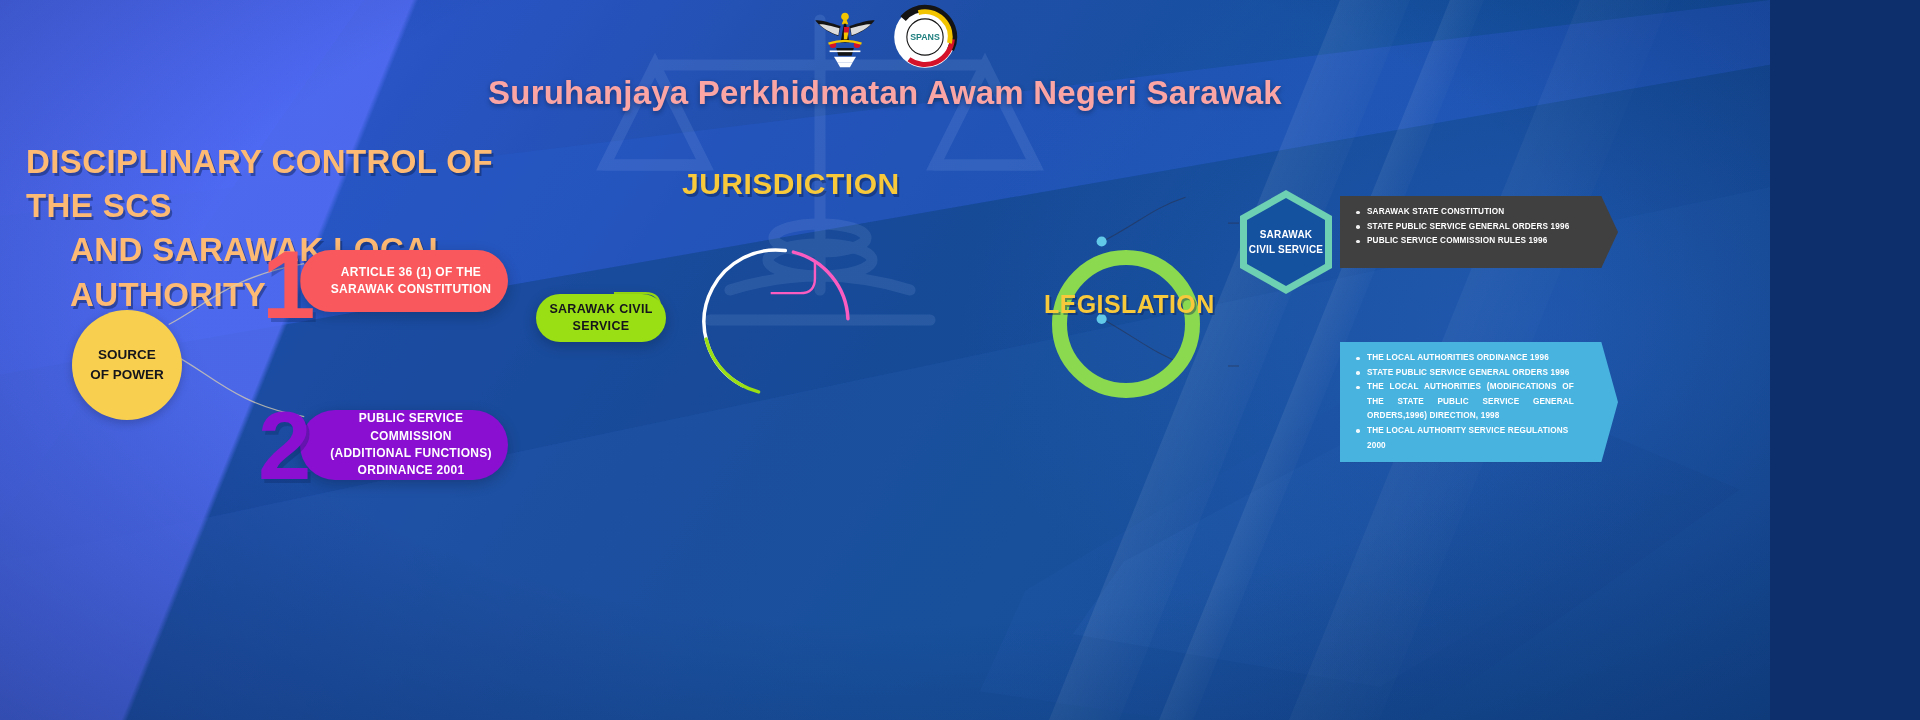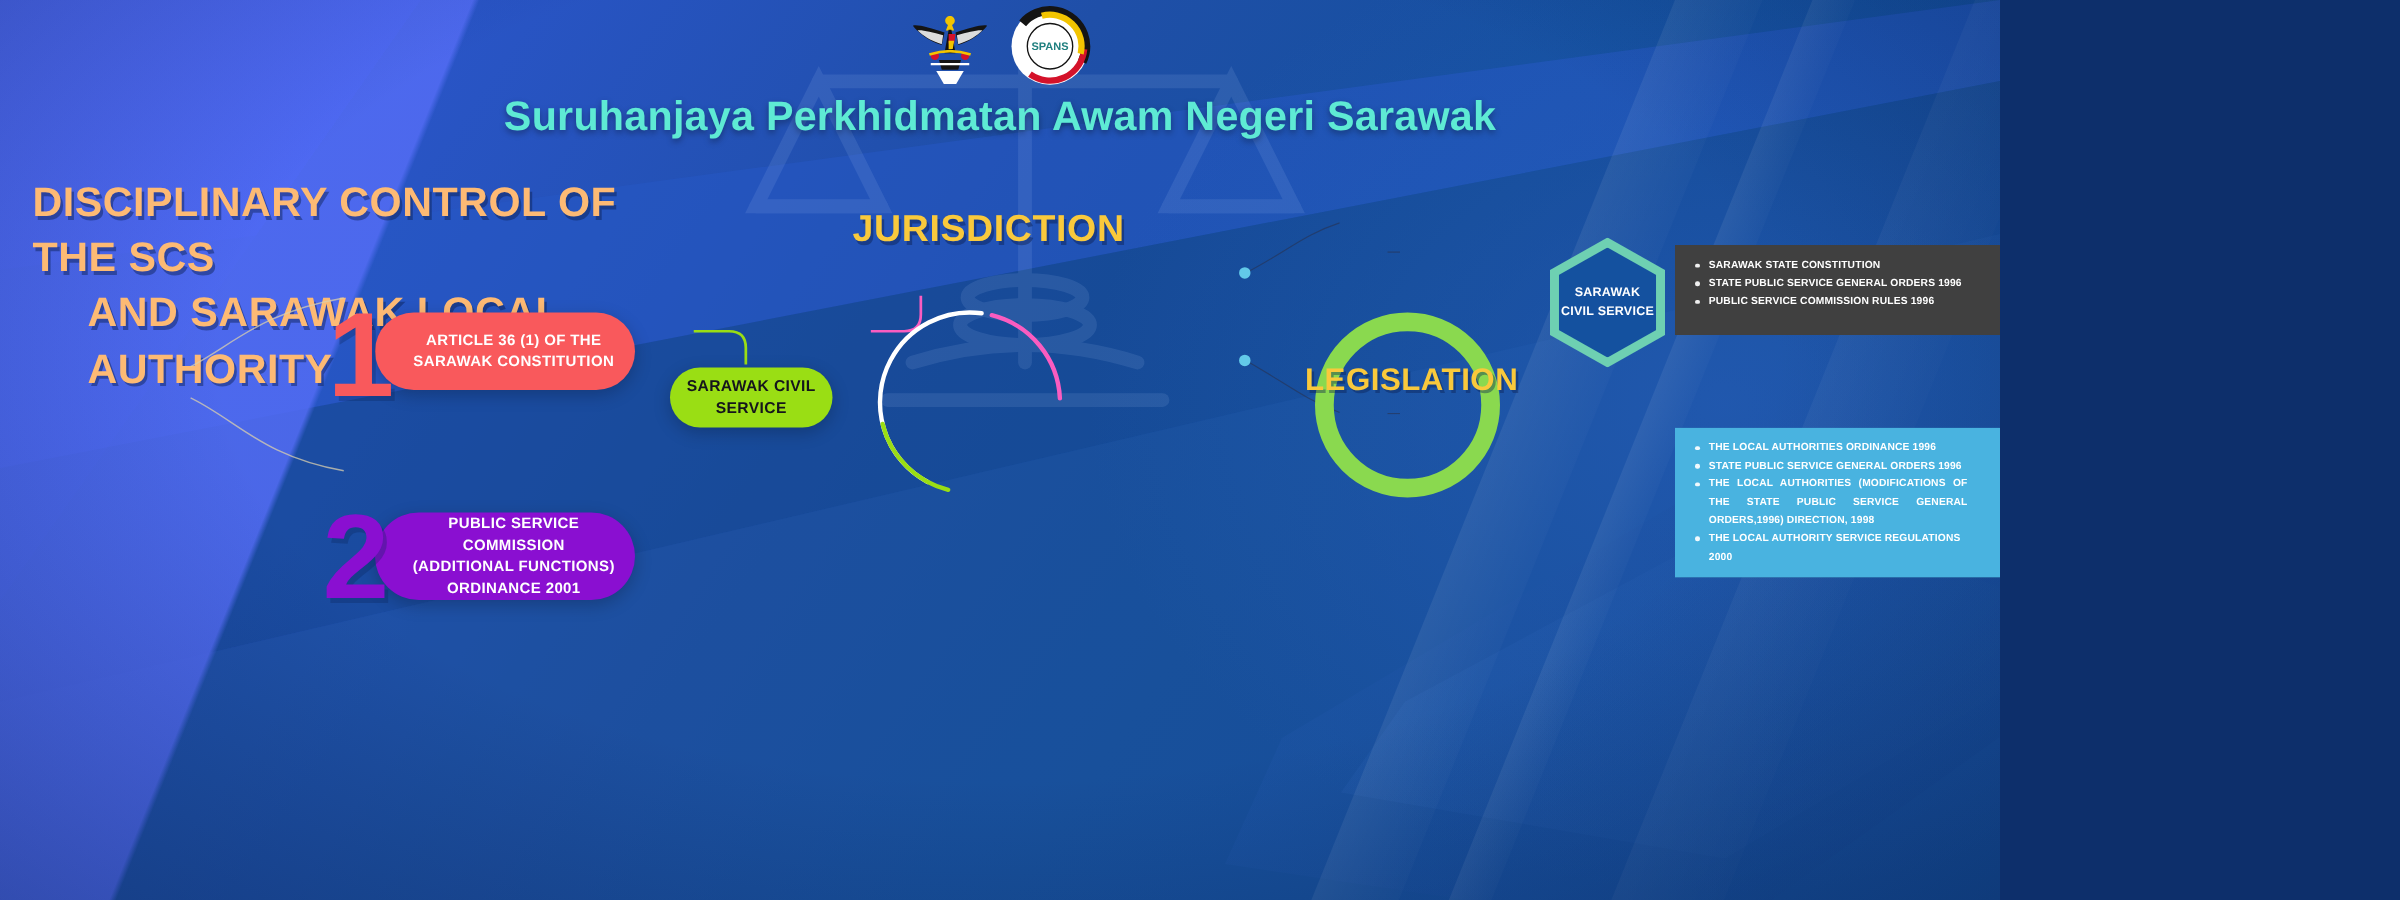--- a/index.html
+++ b/index.html
@@ -1,21 +1,20 @@
 <!DOCTYPE html>
 <html><head>
 <meta charset="utf-8">
 <title>Disciplinary Control Infographic</title>
 <style>
   html,body{margin:0;padding:0;background:#0d2f6b;}
   body{font-family:"Liberation Sans",sans-serif;}
   #stage{
-    position:relative;width:1556px;height:720px;overflow:hidden;
+    position:relative;width:1770px;height:720px;overflow:hidden;
     background:#1a4f9c;
-    padding-left:44px;
   }
   
   .bg-base{position:absolute;inset:0;background:
      linear-gradient(125deg,#2f56e8 0%,#2f56e8 16%,#2a55c9 16%,#1f4fa8 42%,#14509e 62%,#0f4a96 100%);}
   .bg-wedge2{position:absolute;left:0;top:0;width:100%;height:100%;
      background:linear-gradient(112deg,rgba(83,108,244,.85) 0%,rgba(83,108,244,.85) 20%,rgba(37,83,190,0) 20.3%);}
   .bg-band-a{position:absolute;left:0;top:0;width:100%;height:100%;
      background:#2657c4;clip-path:polygon(0% 30%,100% 0%,100% 9%,0% 52%);opacity:.55;}
   .bg-band-b{position:absolute;left:0;top:0;width:100%;height:100%;
      background:#14478f;clip-path:polygon(0% 52%,100% 9%,100% 26%,0% 78%);opacity:.6;}
@@ -34,21 +33,21 @@
      background:linear-gradient(120deg,#3570c8,#14478f);
      clip-path:polygon(10% 58%,56% 10%,98% 40%,50% 96%,2% 80%);}
   .bg-vignette{position:absolute;inset:0;background:
      radial-gradient(ellipse at 50% 40%,rgba(0,0,0,0) 55%,rgba(3,25,70,.35) 100%);}
 
   
   .header{position:absolute;left:0;top:4px;width:100%;text-align:center;z-index:30;}
   .logos{display:flex;justify-content:center;align-items:center;gap:14px;height:66px;}
   .logo{height:66px;width:auto;}
   .site-title{
-    margin-top:4px;color:#5eead4;font-size:33px;font-weight:bold;letter-spacing:.2px;
+    margin-top:4px;color:#fca5a5;font-size:33px;font-weight:bold;letter-spacing:.2px;
     text-shadow:0 2px 5px rgba(0,0,0,.35);font-family:"Liberation Sans",sans-serif;
   }
   .h-left{
     position:absolute;left:26px;top:140px;width:540px;
     color:#fdba74;font-weight:bold;font-size:33px;line-height:1.34;
     letter-spacing:.4px;text-shadow:2px 3px 0 rgba(10,30,80,.45);
     font-family:"Liberation Sans",sans-serif;text-transform:uppercase;
   }
   .h-left .l2{display:block;padding-left:44px;}
   .h-jur{
@@ -229,20 +228,24 @@
     <div class="site-title">Suruhanjaya Perkhidmatan Awam Negeri Sarawak</div>
   </div>
 
   <div class="h-left">
     <span>DISCIPLINARY CONTROL OF THE SCS</span>
     <span class="l2">AND SARAWAK LOCAL AUTHORITY</span>
   </div>
 
   <div class="h-jur">JURISDICTION</div>
 
+  <div class="circle-source">
+    <span>SOURCE</span>
+    <span>OF POWER</span>
+  </div>
 
   <div class="bignum num-1">1</div>
   <div class="pill pill-1">ARTICLE 36 (1) OF THE SARAWAK CONSTITUTION</div>
 
   <div class="bignum num-2">2</div>
   <div class="pill pill-2">PUBLIC SERVICE COMMISSION (ADDITIONAL FUNCTIONS) ORDINANCE 2001</div>
 
   <div class="pill pill-green">SARAWAK CIVIL SERVICE</div>
 
   <svg class="ring-svg" viewBox="0 0 160 160">

